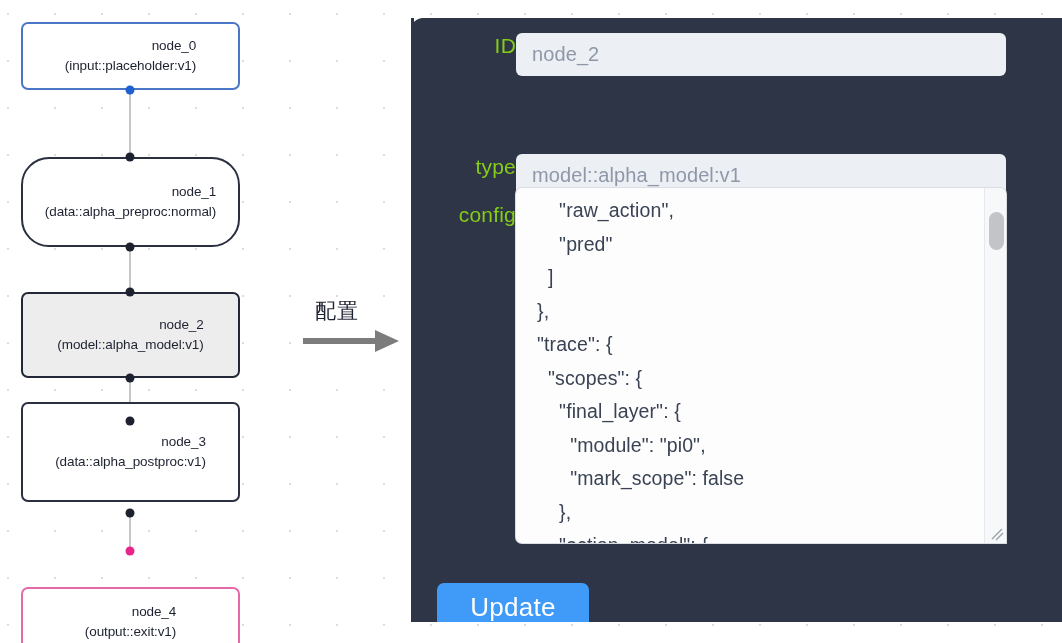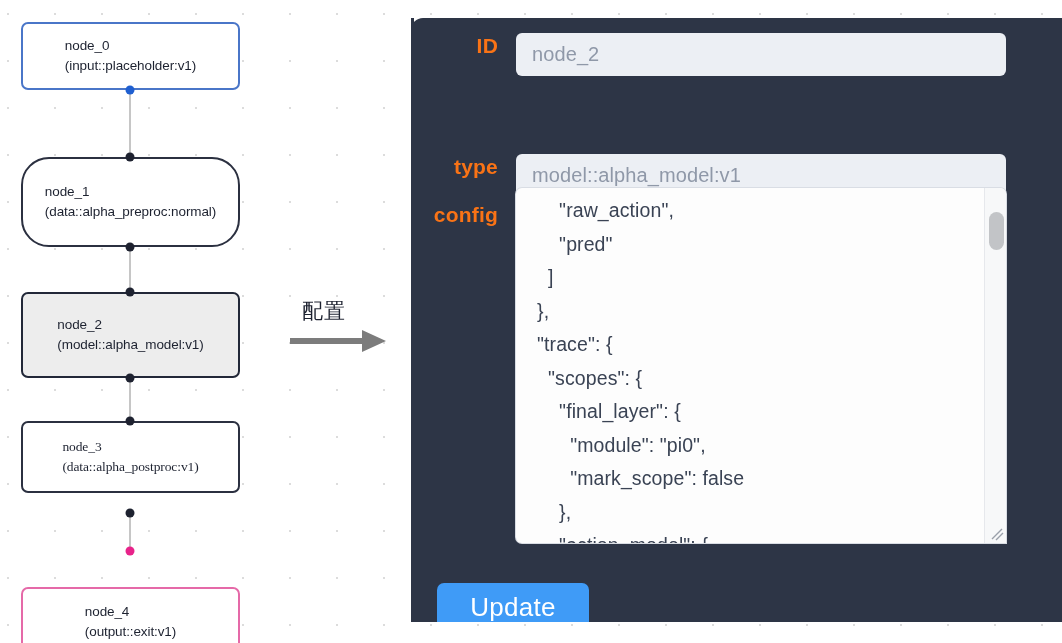--- a/index.html
+++ b/index.html
@@ -58,21 +58,21 @@
     position: absolute;
     left: 21px;
     width: 219px;
     box-sizing: border-box;
     border: 2px solid #2b3040;
     border-radius: 7px;
     background: #ffffff;
     display: flex;
     align-items: center;
     justify-content: center;
-    text-align: left;
+    text-align: right;
     z-index: 3;
   }
   .node-box .node-text {
     font-size: 13.5px;
     line-height: 20px;
     color: #1d2230;
     letter-spacing: -0.1px;
     padding: 0 7px;
     word-break: break-all;
     white-space: pre-wrap;
@@ -81,21 +81,21 @@
   .node-box.accent-pink  { border-color: #e569a8; }
   .node-box.selected {
     background: #ededed;
     border-color: #222838;
     border-width: 2.5px;
   }
 
   
   #arrow-group {
     position: absolute;
-    left: 290px;
+    left: 303px;
     top: 298px;
     width: 110px;
     z-index: 5;
   }
   #arrow-label {
     font-size: 21px;
     color: #1d2230;
     letter-spacing: 1px;
     text-align: left;
     padding-left: 12px;
@@ -123,28 +123,26 @@
 
   .form-row {
     position: absolute;
     display: flex;
     align-items: flex-start;
   }
 
   .form-label {
     width: 100px;
     text-align: right;
-    color: #f97316;
+    color: #84cc16;
     font-size: 21px;
     line-height: 26px;
-    padding-right: 18px;
     box-sizing: border-box;
     flex: none;
     letter-spacing: 0.2px;
-    font-weight: bold;
   }
 
   .text-input {
     width: 490px;
     height: 43px;
     box-sizing: border-box;
     background: #eceff4;
     border: none;
     border-radius: 6px;
     color: #8f98a8;
@@ -274,21 +272,21 @@
     <div class="port-dot" style="top:247px;"></div>
 
     <div class="port-dot" style="top:292px;"></div>
     <div class="node-box selected" style="top:292px; height:86px;">
       <div class="node-text">node_2
 (model::alpha_model:v1)</div>
     </div>
     <div class="port-dot" style="top:378px;"></div>
 
     <div class="port-dot" style="top:421px;"></div>
-    <div class="node-box" style="top:421px; height:72px;font-family:Liberation Serif, serif;">
+    <div class="node-box" style="top:402px; height:100px;">
       <div class="node-text">node_3
 (data::alpha_postproc:v1)</div>
     </div>
     <div class="port-dot" style="top:513px;"></div>
 
     <div class="port-dot pink" style="top:551px;"></div>
     <div class="node-box accent-pink" style="top:551px; height:70px;margin-top:36px;">
       <div class="node-text">node_4
 (output::exit:v1)</div>
     </div>

